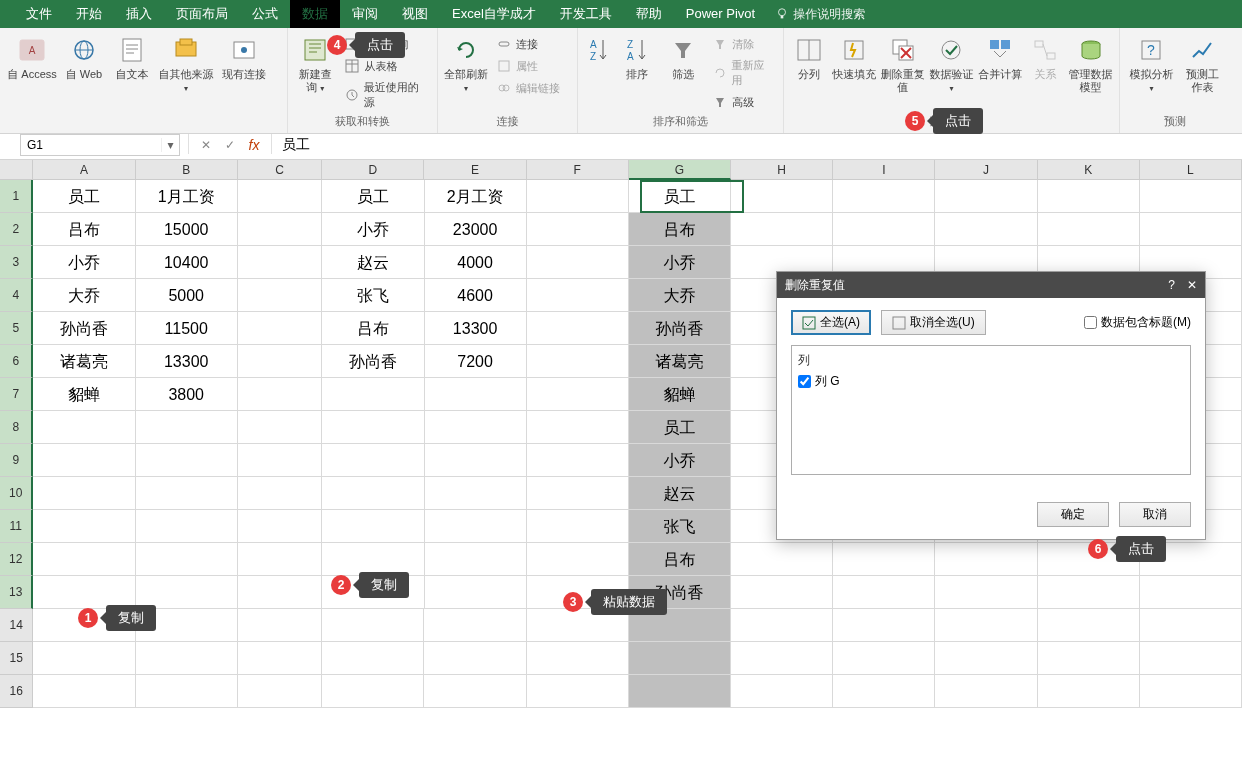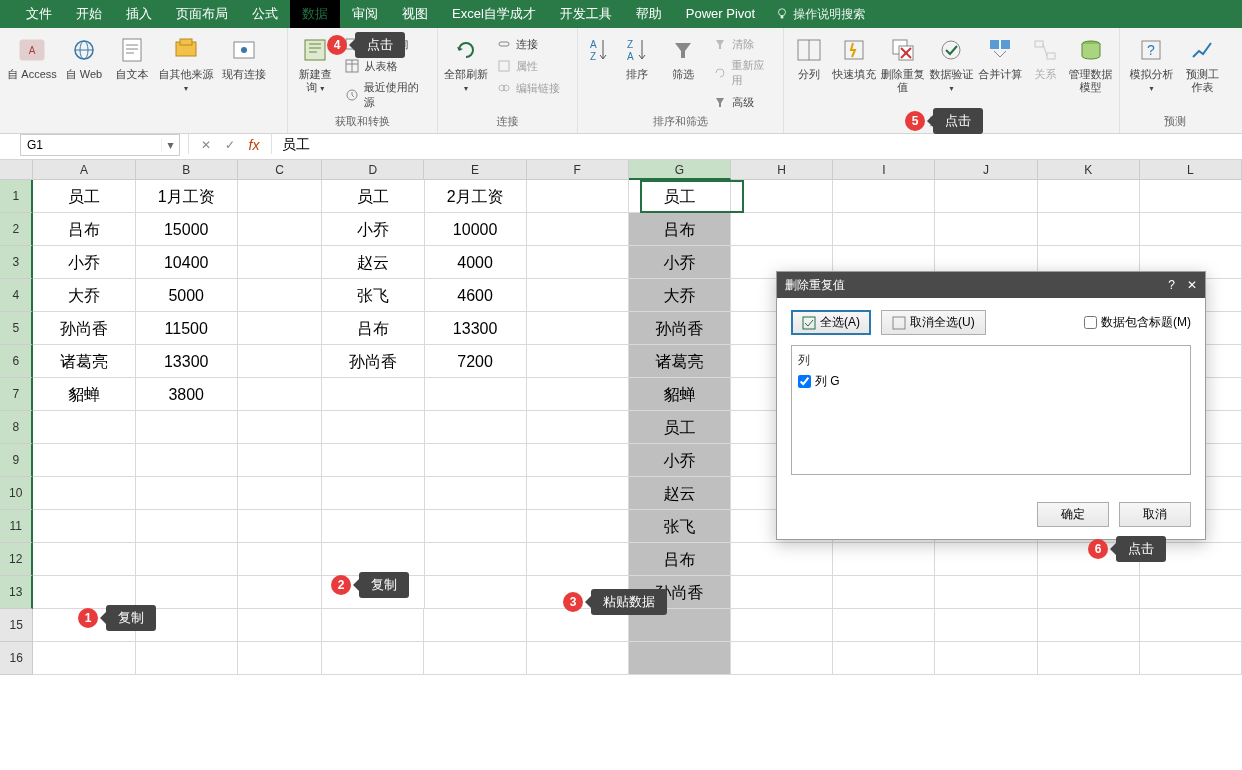--- a/index.html
+++ b/index.html
@@ -453,21 +453,21 @@
         <div class="cell wJ"></div>
         <div class="cell wK"></div>
         <div class="cell wL"></div>
       </div>
       <div class="row">
         <div class="row-h selrow">2</div>
         <div class="cell wA">吕布</div>
         <div class="cell wB">15000</div>
         <div class="cell wC"></div>
         <div class="cell wD">小乔</div>
-        <div class="cell wE">10000</div>
+        <div class="cell wE">23000</div>
         <div class="cell wF"></div>
         <div class="cell wG selblock">吕布</div>
         <div class="cell wH"></div>
         <div class="cell wI"></div>
         <div class="cell wJ"></div>
         <div class="cell wK"></div>
         <div class="cell wL"></div>
       </div>
       <div class="row">
         <div class="row-h selrow">3</div>
@@ -621,20 +621,35 @@
       </div>
       <div class="row">
         <div class="row-h selrow">13</div>
         <div class="cell wA"></div>
         <div class="cell wB"></div>
         <div class="cell wC"></div>
         <div class="cell wD"></div>
         <div class="cell wE"></div>
         <div class="cell wF"></div>
         <div class="cell wG selblock">孙尚香</div>
+        <div class="cell wH"></div>
+        <div class="cell wI"></div>
+        <div class="cell wJ"></div>
+        <div class="cell wK"></div>
+        <div class="cell wL"></div>
+      </div>
+      <div class="row">
+        <div class="row-h">14</div>
+        <div class="cell wA"></div>
+        <div class="cell wB"></div>
+        <div class="cell wC"></div>
+        <div class="cell wD"></div>
+        <div class="cell wE"></div>
+        <div class="cell wF"></div>
+        <div class="cell wG selblock"></div>
         <div class="cell wH"></div>
         <div class="cell wI"></div>
         <div class="cell wJ"></div>
         <div class="cell wK"></div>
         <div class="cell wL"></div>
       </div>
       <div class="row">
         <div class="row-h">15</div>
         <div class="cell wA"></div>
         <div class="cell wB"></div>

